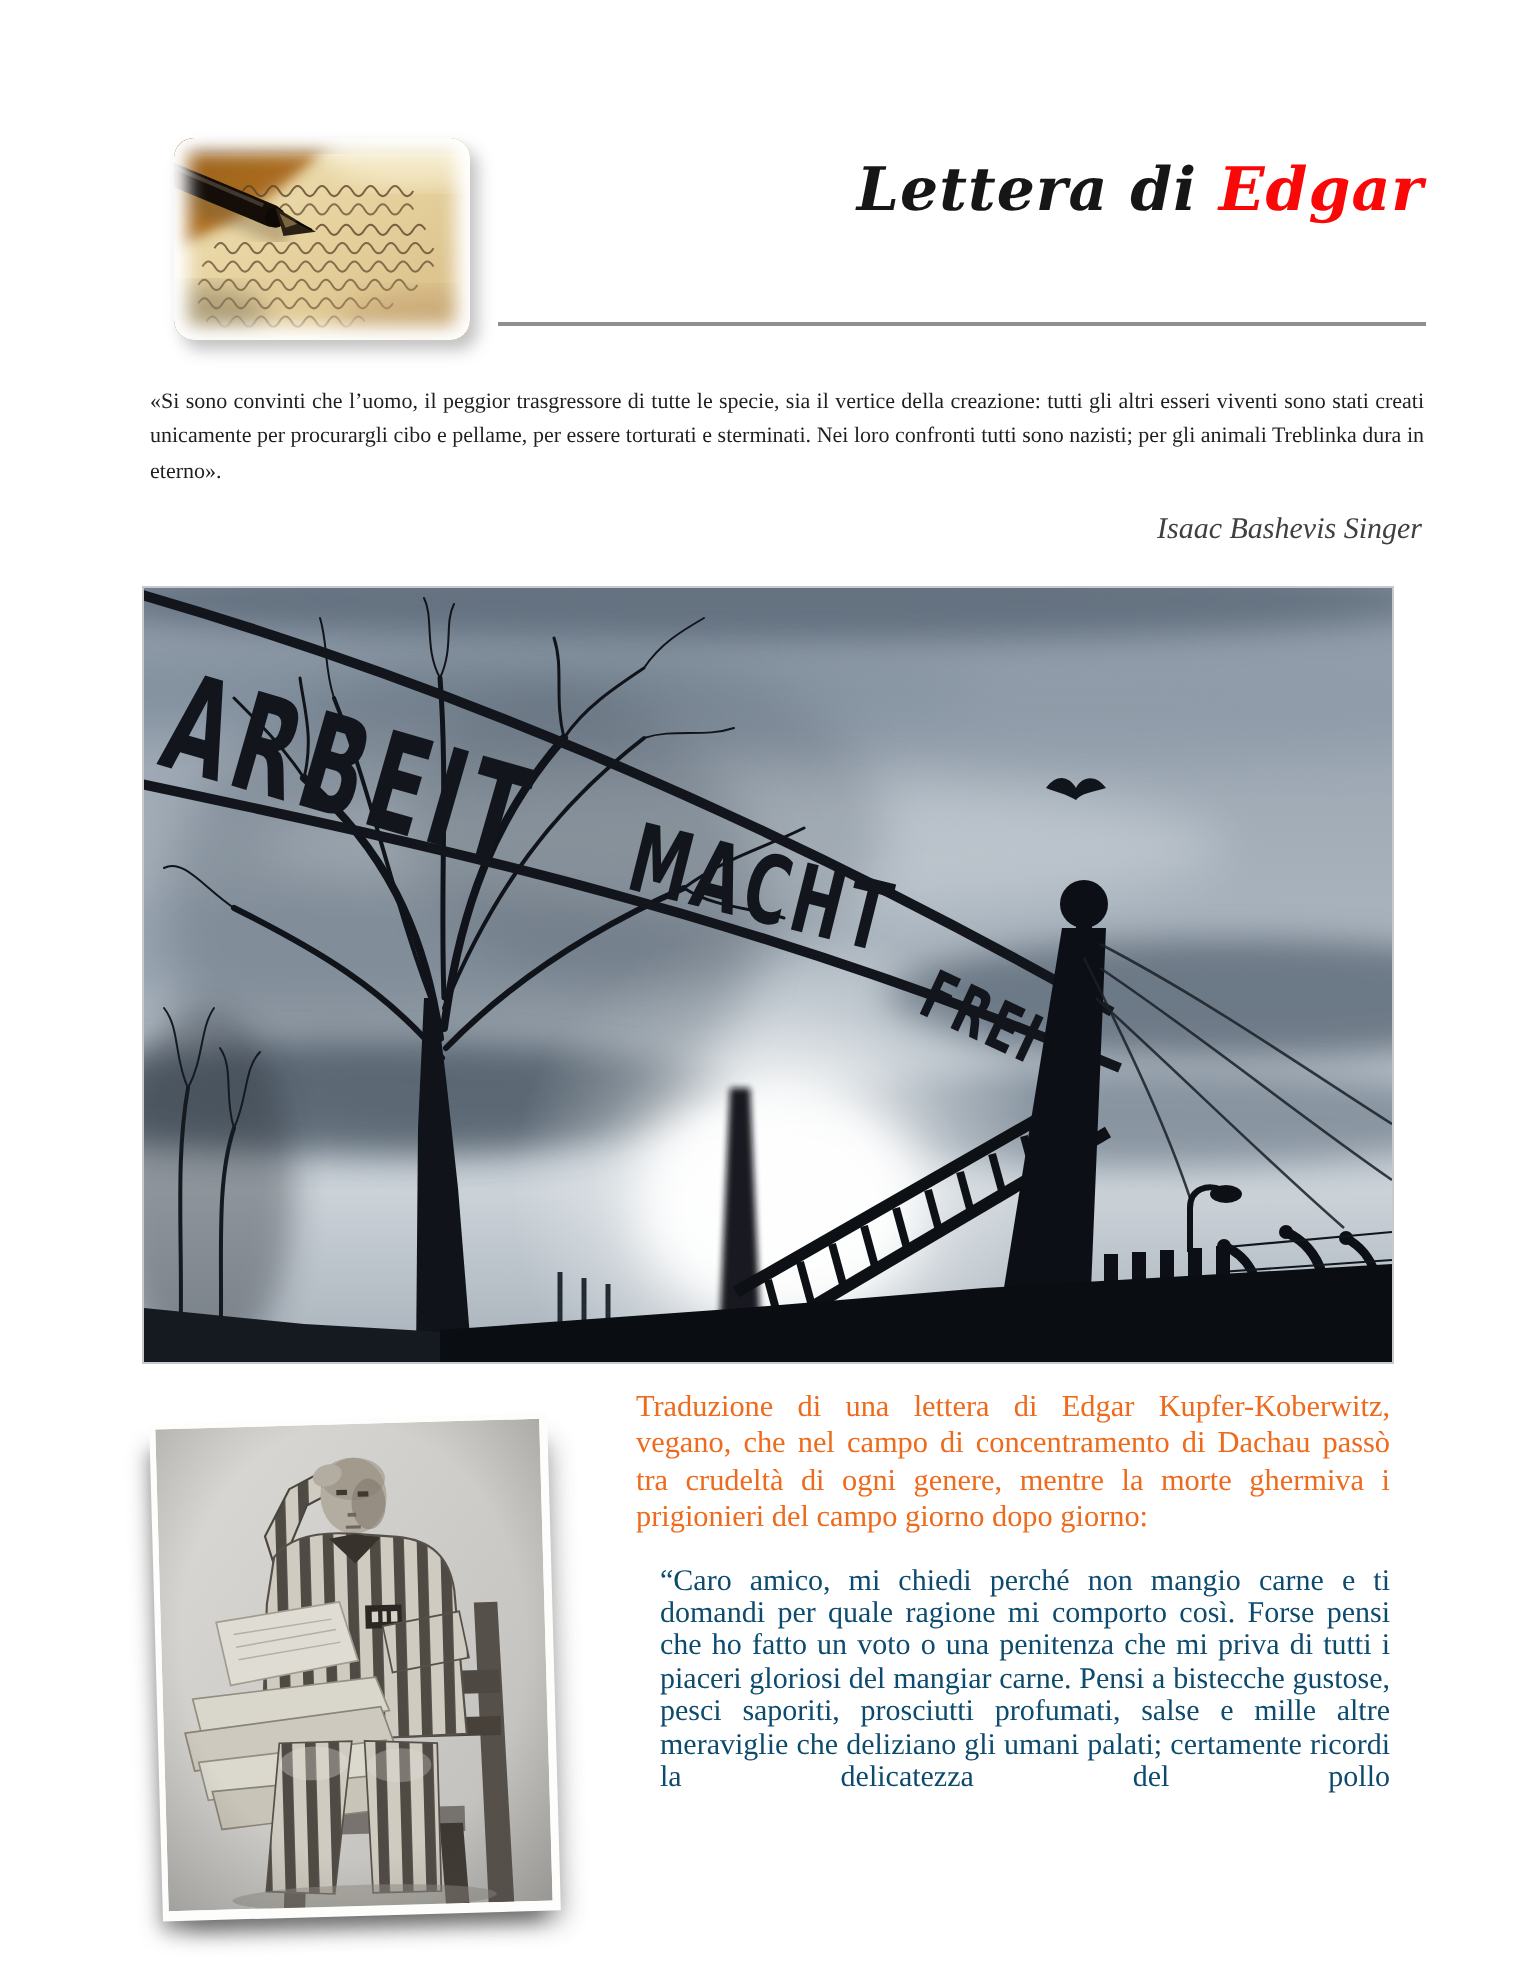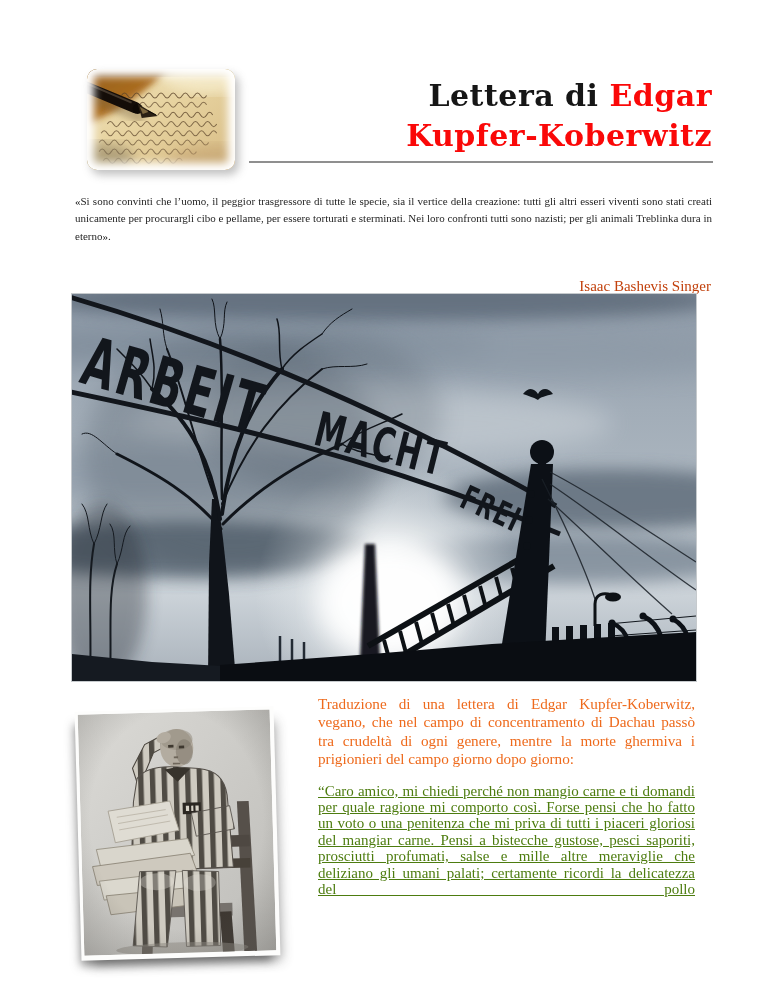--- a/index.html
+++ b/index.html
@@ -16,35 +16,35 @@
   }
   .pen-photo svg { display:block; width:100%; height:100%; }
   .pen-photo::after {
     content:""; position:absolute; inset:0; border-radius:10px;
     box-shadow:inset 0 0 9px 7px #ffffff; pointer-events:none;
   }
 
   .title {
     position:absolute; top:76px; right:56px; width:445px; margin:0;
     text-align:right; font-family:"DejaVu Serif", serif; font-weight:700;
-    font-size:30px; line-height:40px; color:#161616; letter-spacing:.5px;
+    font-size:30px; line-height:40px; color:#161616; letter-spacing:.5px;font-style:italic;
   }
   .title .line { display:block; white-space:nowrap; }
   .title .red { color:#FA0808; }
 
   .rule { position:absolute; left:249px; top:161px; width:464px; height:2px; background:#8f8f8f; }
 
   
   .quote {
     position:absolute; left:75px; top:193px; width:637px; margin:0;
     font-size:11px; line-height:17.3px; text-align:justify; color:#1f1f1f;
   }
   .attribution {
-    position:absolute; top:278px; right:57px; margin:0;
-    font-size:15px; color:#c2410c;
+    position:absolute; top:257px; right:57px; margin:0;
+    font-style:italic; font-size:15px; color:#404040;
   }
 
   
   .gate-photo {
     position:absolute; left:72px; top:294px; width:624px; height:387px;
     outline:1px solid #c6cacd; background:#9aa5b0;
   }
   .gate-photo svg { display:block; width:100%; height:100%; }
 
   
@@ -55,22 +55,22 @@
   }
   .prisoner-photo svg { display:block; width:100%; height:100%; }
 
   
   .letter-column { position:absolute; left:318px; top:695px; width:377px; }
   .intro {
     margin:0; font-weight:400; font-size:15.2px; line-height:18.4px;
     text-align:justify; color:#EE6A1C;
   }
   .body-text {
-    margin:14px 0 0 0; font-size:15px; line-height:16.4px;
-    text-align:justify; text-align-last:justify; color:#4d7c0f;text-decoration:underline;
+    margin:14px 0 0 12px; font-size:15px; line-height:16.4px;
+    text-align:justify; text-align-last:justify; color:#0c4a6e;
   }
 </style>
 </head>
 <body>
 
 <div class="page">
 
   <div class="pen-photo">
     <svg viewBox="0 0 146 99" preserveAspectRatio="none">
       <defs>
@@ -113,21 +113,20 @@
         <polygon points="52,37 61,42 55,44" fill="#8A7347" opacity="0.85"></polygon>
         <line x1="60" y1="41" x2="68" y2="45" stroke="#0A0704" stroke-width="1"></line>
       </g>
       <ellipse cx="12" cy="88" rx="34" ry="16" fill="#7E7258" opacity="0.5" filter="url(#pb6)"></ellipse>
       <ellipse cx="128" cy="93" rx="48" ry="18" fill="#C2A070" opacity="0.6" filter="url(#pb6)"></ellipse>
     </svg>
   </div>
 
   <h1 class="title">
     <span class="line"><span>Lettera di</span> <span class="red">Edgar</span></span>
-    <span class="line red">Kupfer-Koberwitz</span>
   </h1>
   <div class="rule"></div>
 
   <p class="quote">«Si sono convinti che l’uomo, il peggior trasgressore di tutte le specie, sia il vertice della creazione: tutti gli altri esseri viventi sono stati creati unicamente per procurargli cibo e pellame, per essere torturati e sterminati. Nei loro confronti tutti sono nazisti; per gli animali Treblinka dura in eterno».</p>
   <p class="attribution">Isaac Bashevis Singer</p>
 
   <div class="gate-photo">
     <svg viewBox="0 0 624 387" preserveAspectRatio="none">
       <defs>
         <linearGradient id="sky" x1="0" y1="0" x2="0" y2="1">

